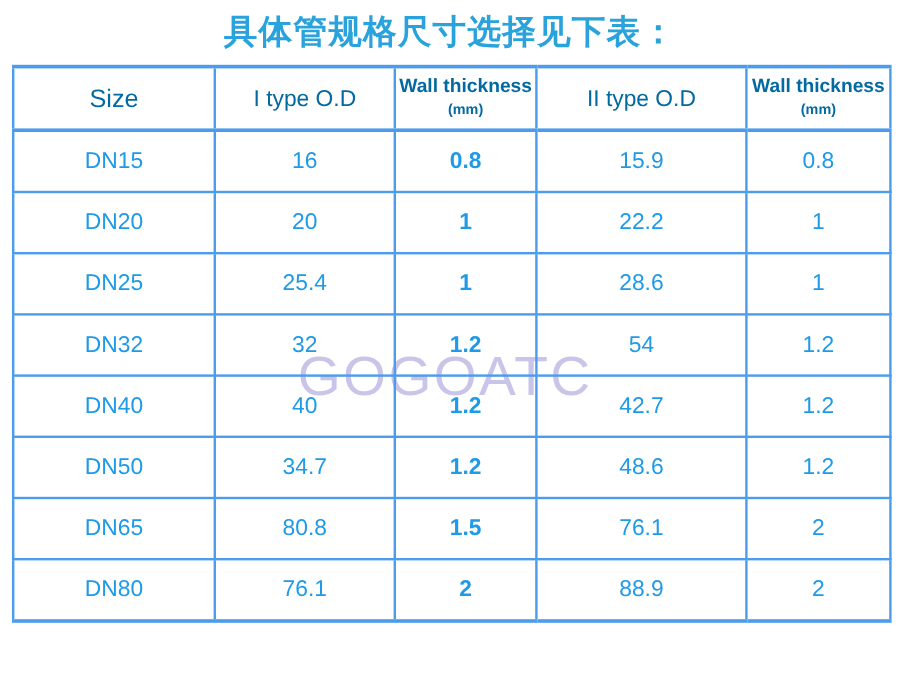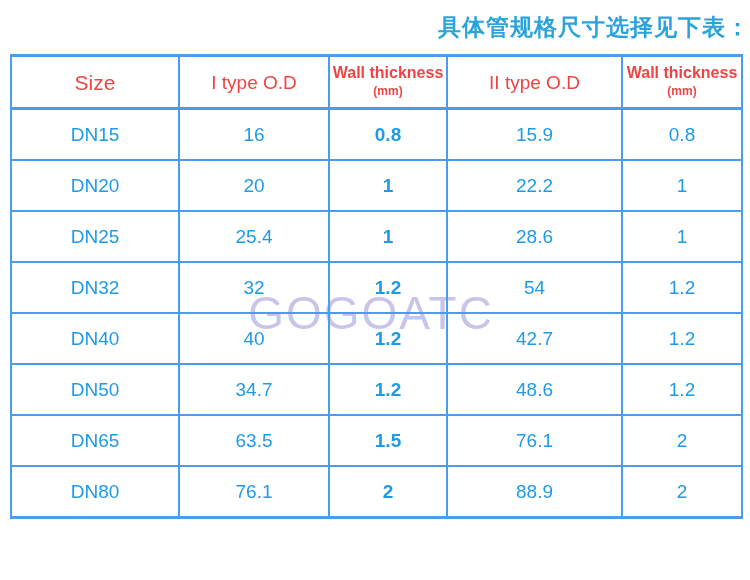--- a/index.html
+++ b/index.html
@@ -21,22 +21,22 @@
     height: 580px;
     background: #ffffff;
   }
 
   
   .title {
     position: absolute;
     left: 0;
     top: 12px;
     width: 750px;
-    text-align: right;
-    font-size: 23px;
+    text-align: center;
+    font-size: 28px;
     font-weight: 700;
     color: #2aa3dd;
     letter-spacing: 1px;
     line-height: 30px;
     white-space: nowrap;
   }
 
   
   .watermark {
     position: absolute;
@@ -83,21 +83,21 @@
   
   col.c-size  { width: 168px; }
   col.c-od1   { width: 150px; }
   col.c-wt1   { width: 118px; }
   col.c-od2   { width: 175px; }
   col.c-wt2   { width: 120px; }
 
   
   table.spec thead th {
     height: 50px;
-    color: #ef4444;
+    color: #0369a1;
     font-weight: 400;
     font-size: 19px;
     line-height: 21px;
     border-bottom: 3px solid #4c9ced;
     border-top: 3px solid #4c9ced;
   }
   table.spec thead th.wt {
     font-weight: 700;
     font-size: 16px;
     line-height: 18px;
@@ -207,21 +207,21 @@
         </tr>
         <tr>
           <td class="size-c">DN50</td>
           <td>34.7</td>
           <td class="wt-c">1.2</td>
           <td>48.6</td>
           <td>1.2</td>
         </tr>
         <tr>
           <td class="size-c">DN65</td>
-          <td>63.5</td>
+          <td>80.8</td>
           <td class="wt-c">1.5</td>
           <td>76.1</td>
           <td>2</td>
         </tr>
         <tr>
           <td class="size-c">DN80</td>
           <td>76.1</td>
           <td class="wt-c">2</td>
           <td>88.9</td>
           <td>2</td>

